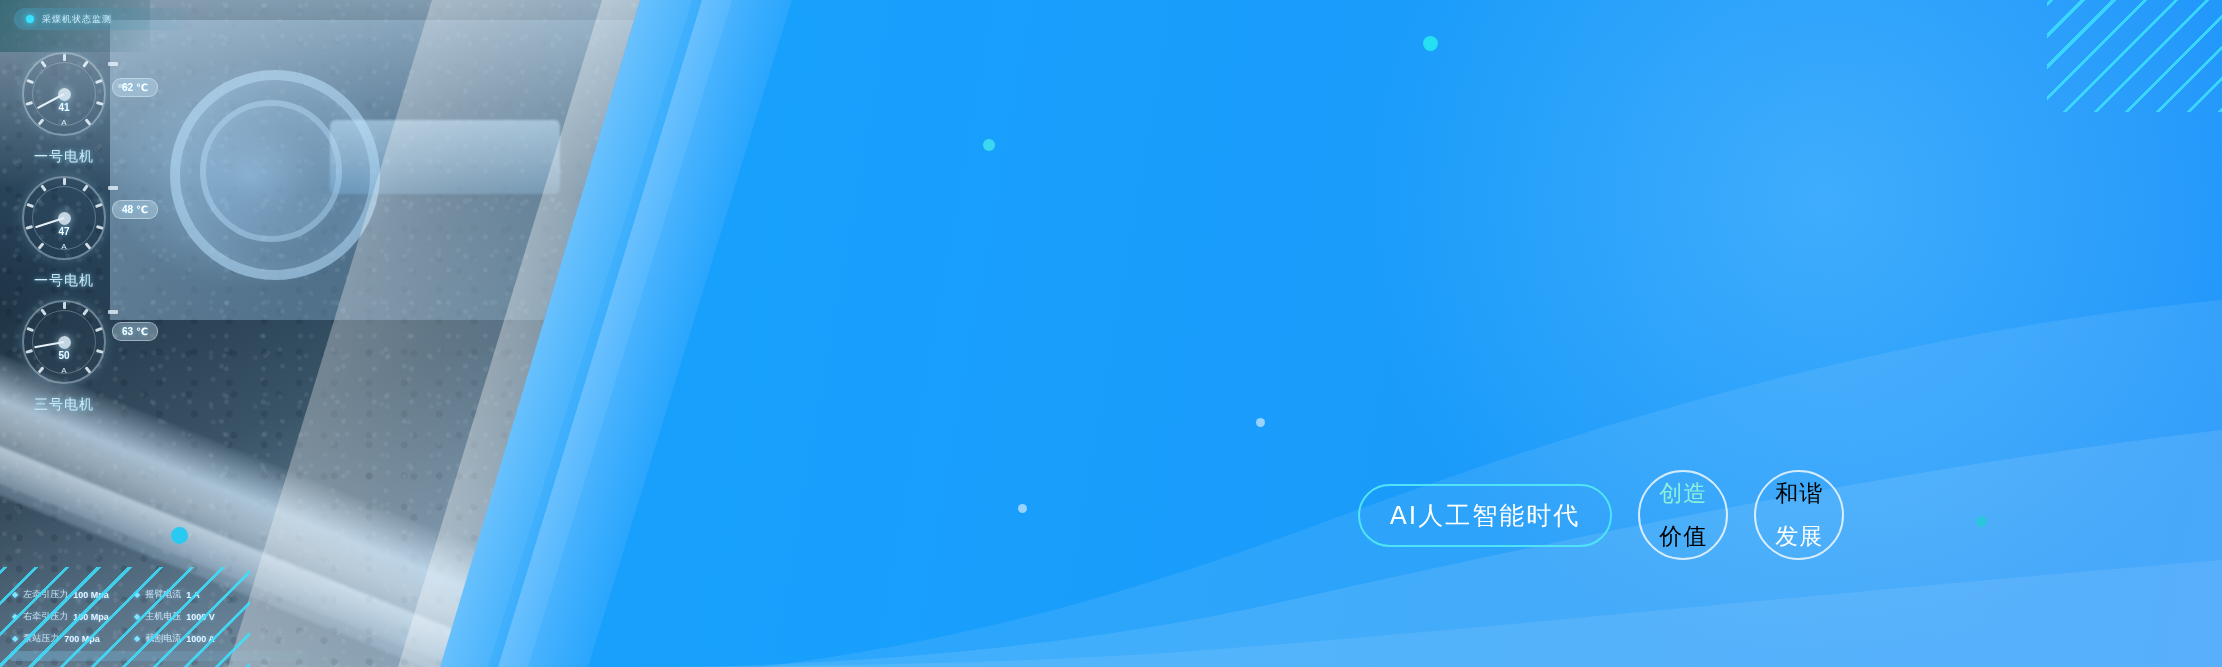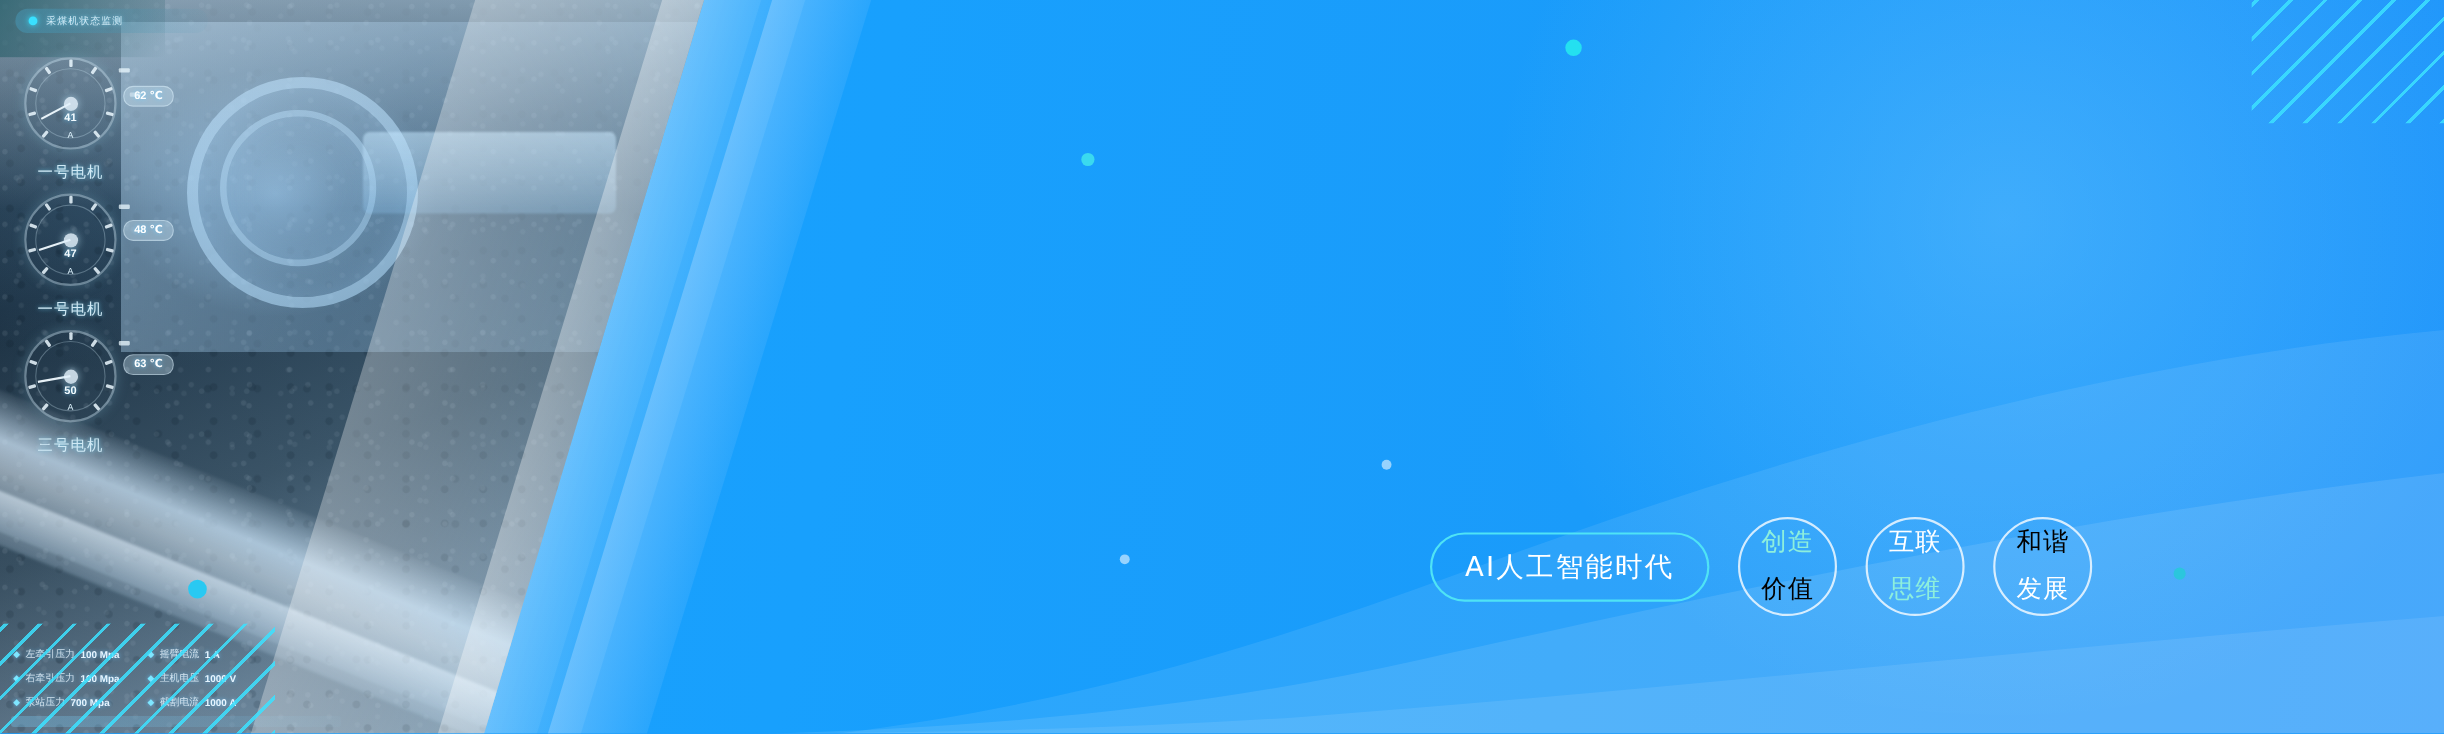--- a/index.html
+++ b/index.html
@@ -431,24 +431,20 @@
 
 
     <div class="tags">
       <div class="tag-pill">AI人工智能时代</div>
 
       <div class="tag-circle v1">
         <span class="l1">创造</span>
         <span class="l2">价值</span>
       </div>
 
-      <div class="tag-circle v2">
-        <span class="l1">互联</span>
-        <span class="l2">思维</span>
-      </div>
 
       <div class="tag-circle v3">
         <span class="l1">和谐</span>
         <span class="l2">发展</span>
       </div>
     </div>
 
   </div>
 </div>
 

